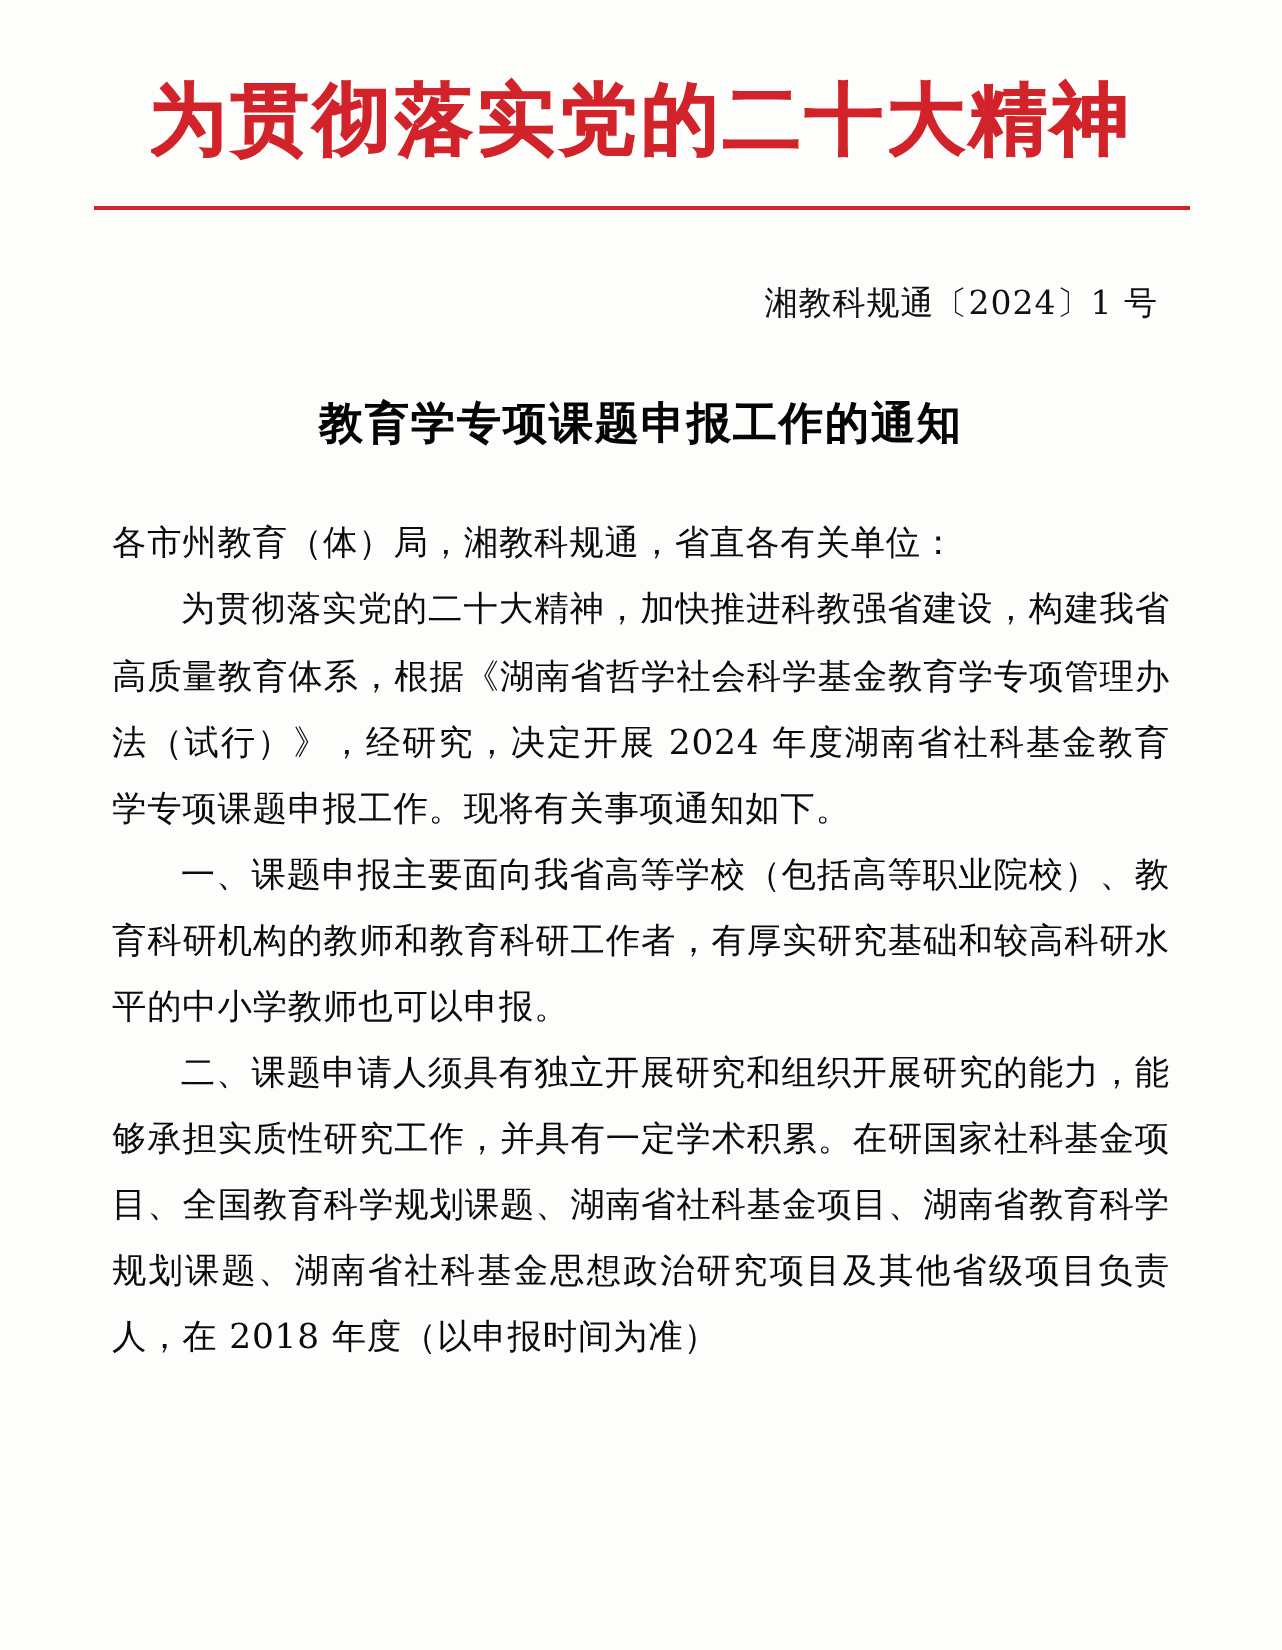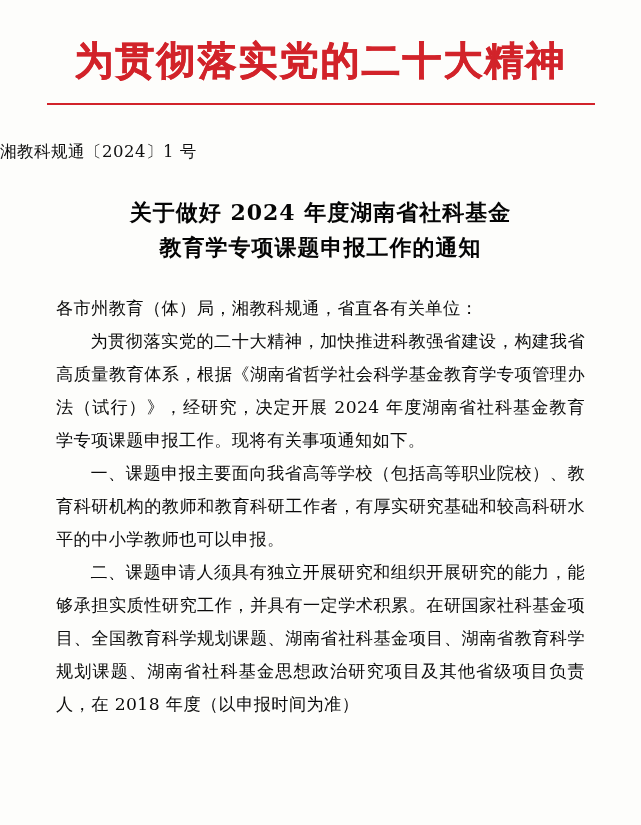--- a/index.html
+++ b/index.html
@@ -39,21 +39,21 @@
   .masthead-rule {
     margin: 20px auto 0 auto;
     width: 548px;
     height: 2px;
     background: #d2232a;
   }
   
   .doc-number-row {
     margin-top: 36px;
     padding-right: 62px;
-    text-align: left;
+    text-align: right;
     font-size: 16.5px;
     color: #101010;
     letter-spacing: 0.5px;
   }
   
   .doc-title {
     margin-top: 32px;
     text-align: center;
     font-weight: bold;
     font-size: 22px;
@@ -89,21 +89,20 @@
   <div class="masthead">
     <div class="masthead-title">为贯彻落实党的二十大精神</div>
     <div class="masthead-rule"></div>
   </div>
 
   <div class="doc-number-row">
     <span>湘教科规通〔2024〕1 号</span>
   </div>
 
   <div class="doc-title">
-    <div>关于做好 2024 年度湖南省社科基金</div>
     <div>教育学专项课题申报工作的通知</div>
   </div>
 
   <div class="body-block">
     <p class="para salutation" style="text-indent:0">各市州教育（体）局，湘教科规通，省直各有关单位：</p>
     <p class="para">为贯彻落实党的二十大精神，加快推进科教强省建设，构建我省高质量教育体系，根据《湖南省哲学社会科学基金教育学专项管理办法（试行）》，经研究，决定开展 2024 年度湖南省社科基金教育学专项课题申报工作。现将有关事项通知如下。</p>
     <p class="para">一、课题申报主要面向我省高等学校（包括高等职业院校）、教育科研机构的教师和教育科研工作者，有厚实研究基础和较高科研水平的中小学教师也可以申报。</p>
     <p class="para">二、课题申请人须具有独立开展研究和组织开展研究的能力，能够承担实质性研究工作，并具有一定学术积累。在研国家社科基金项目、全国教育科学规划课题、湖南省社科基金项目、湖南省教育科学规划课题、湖南省社科基金思想政治研究项目及其他省级项目负责人，在 2018 年度（以申报时间为准）</p>
   </div>
 

